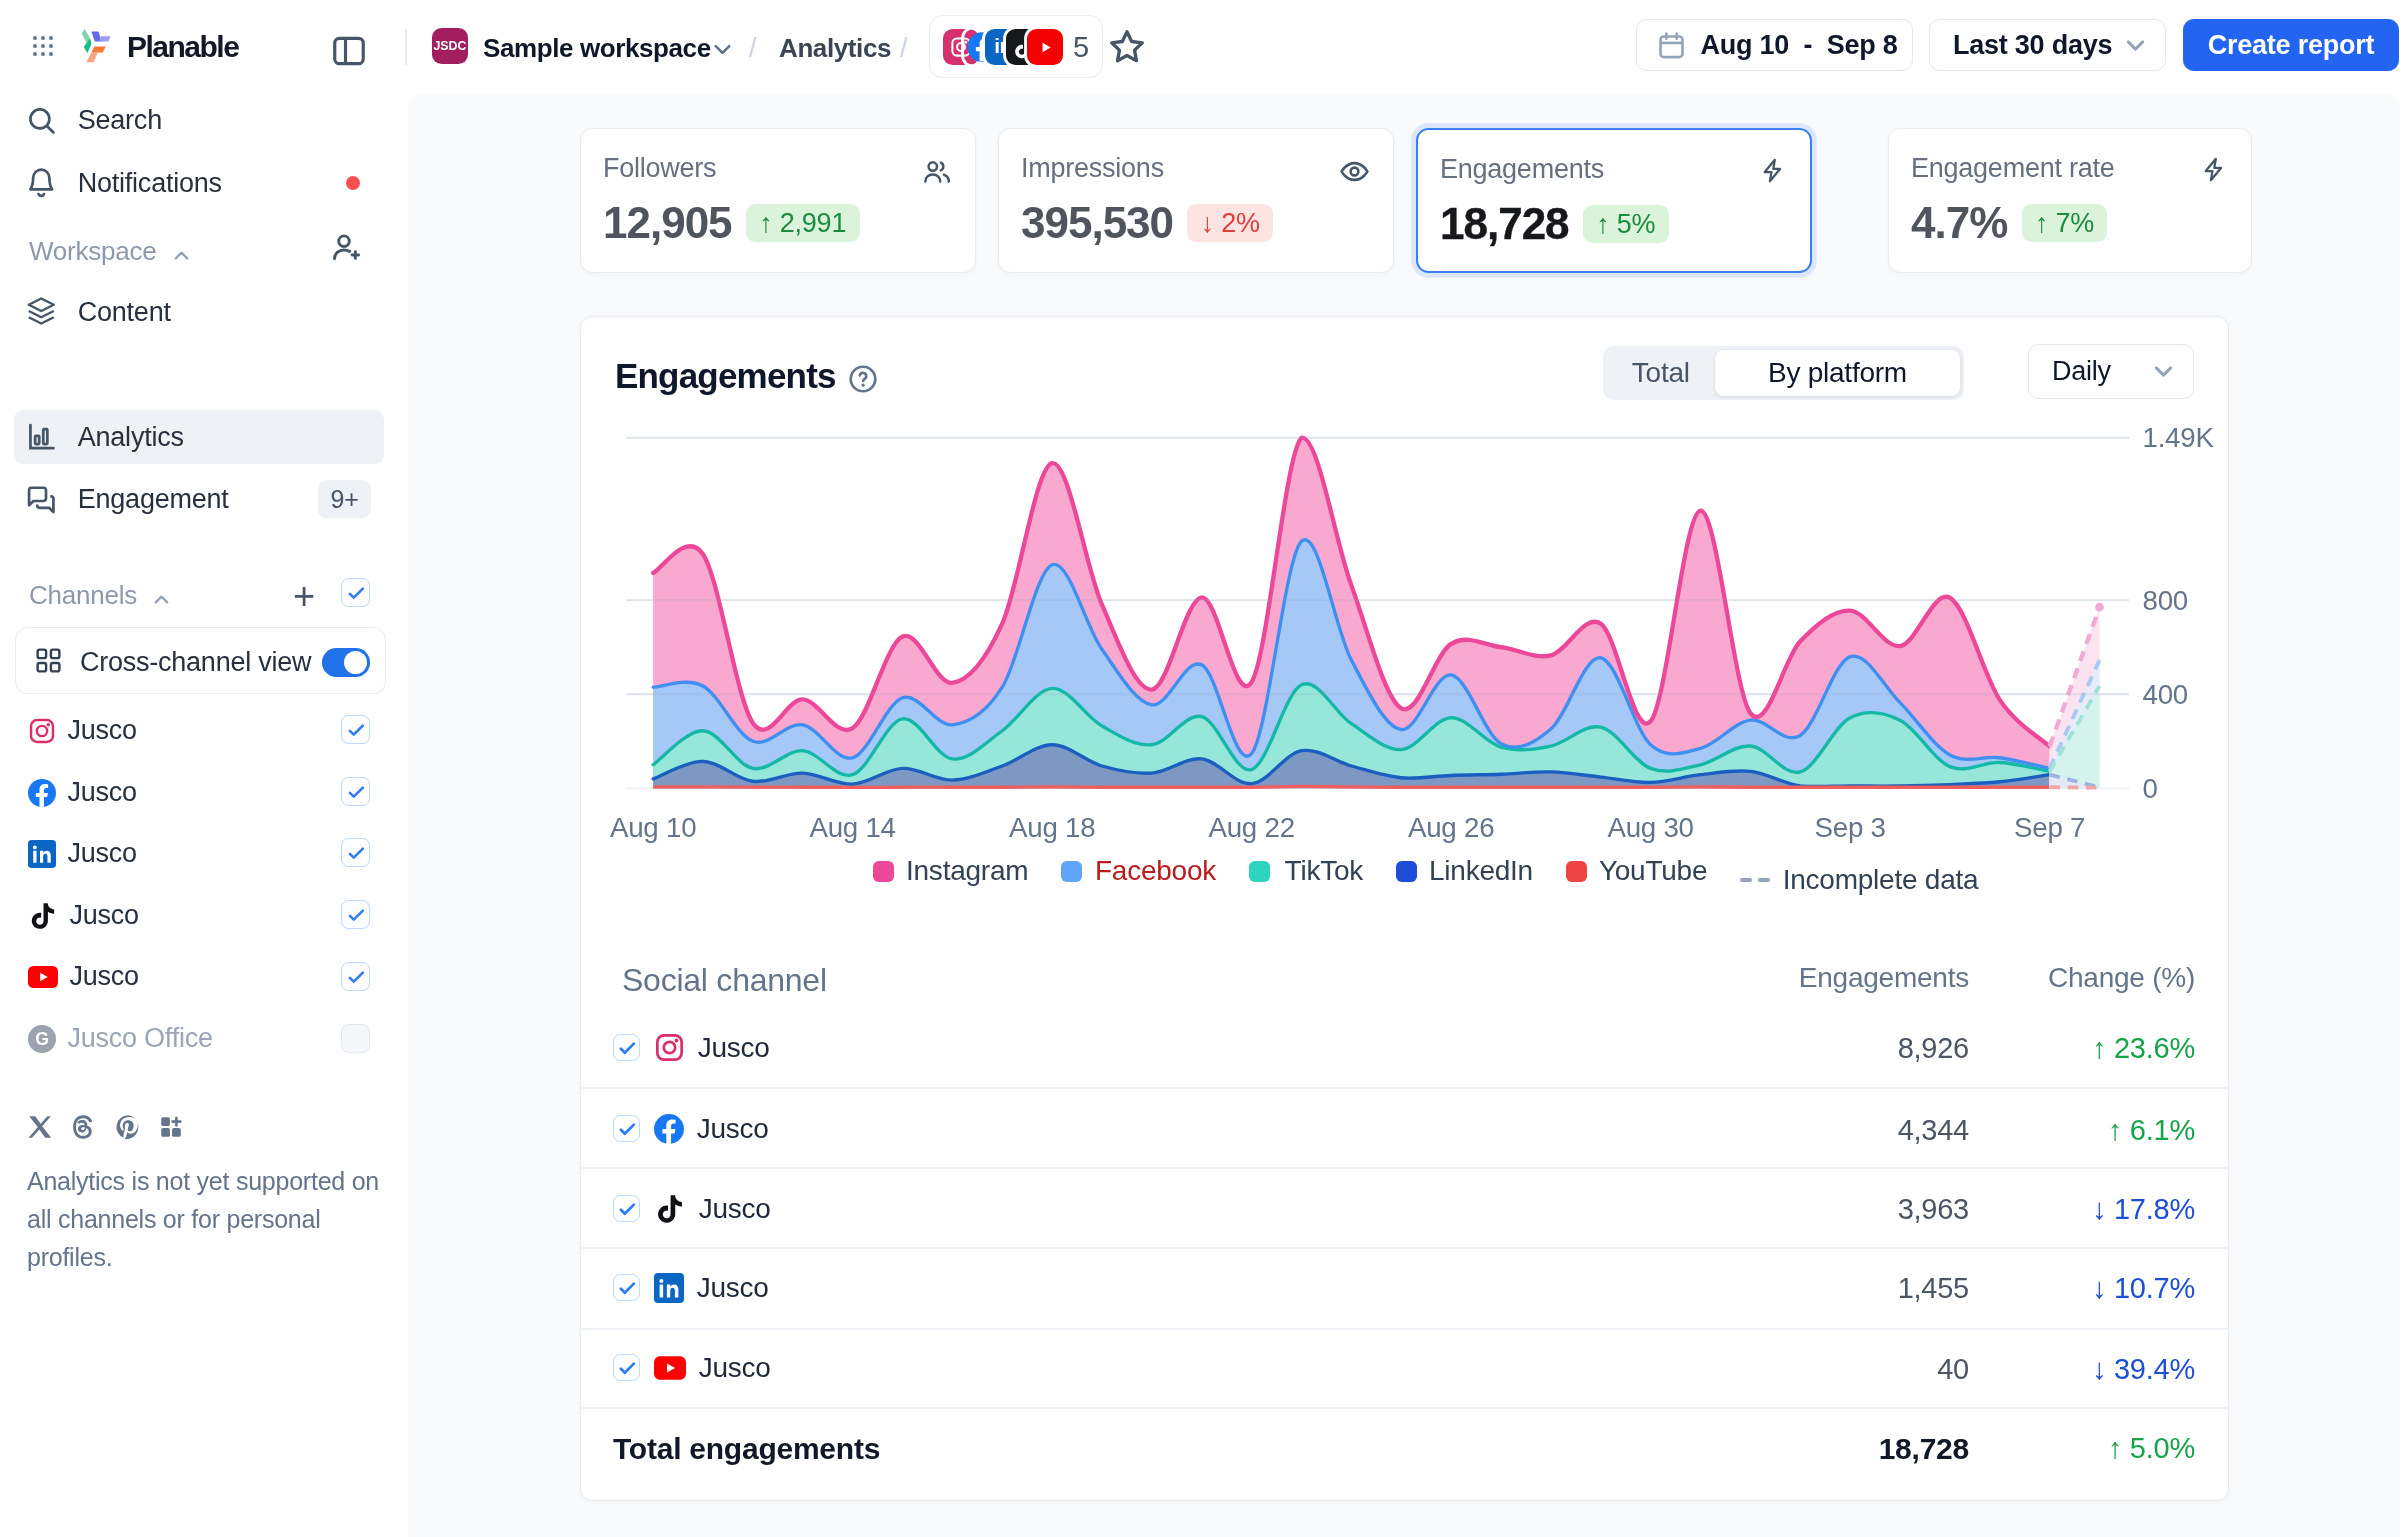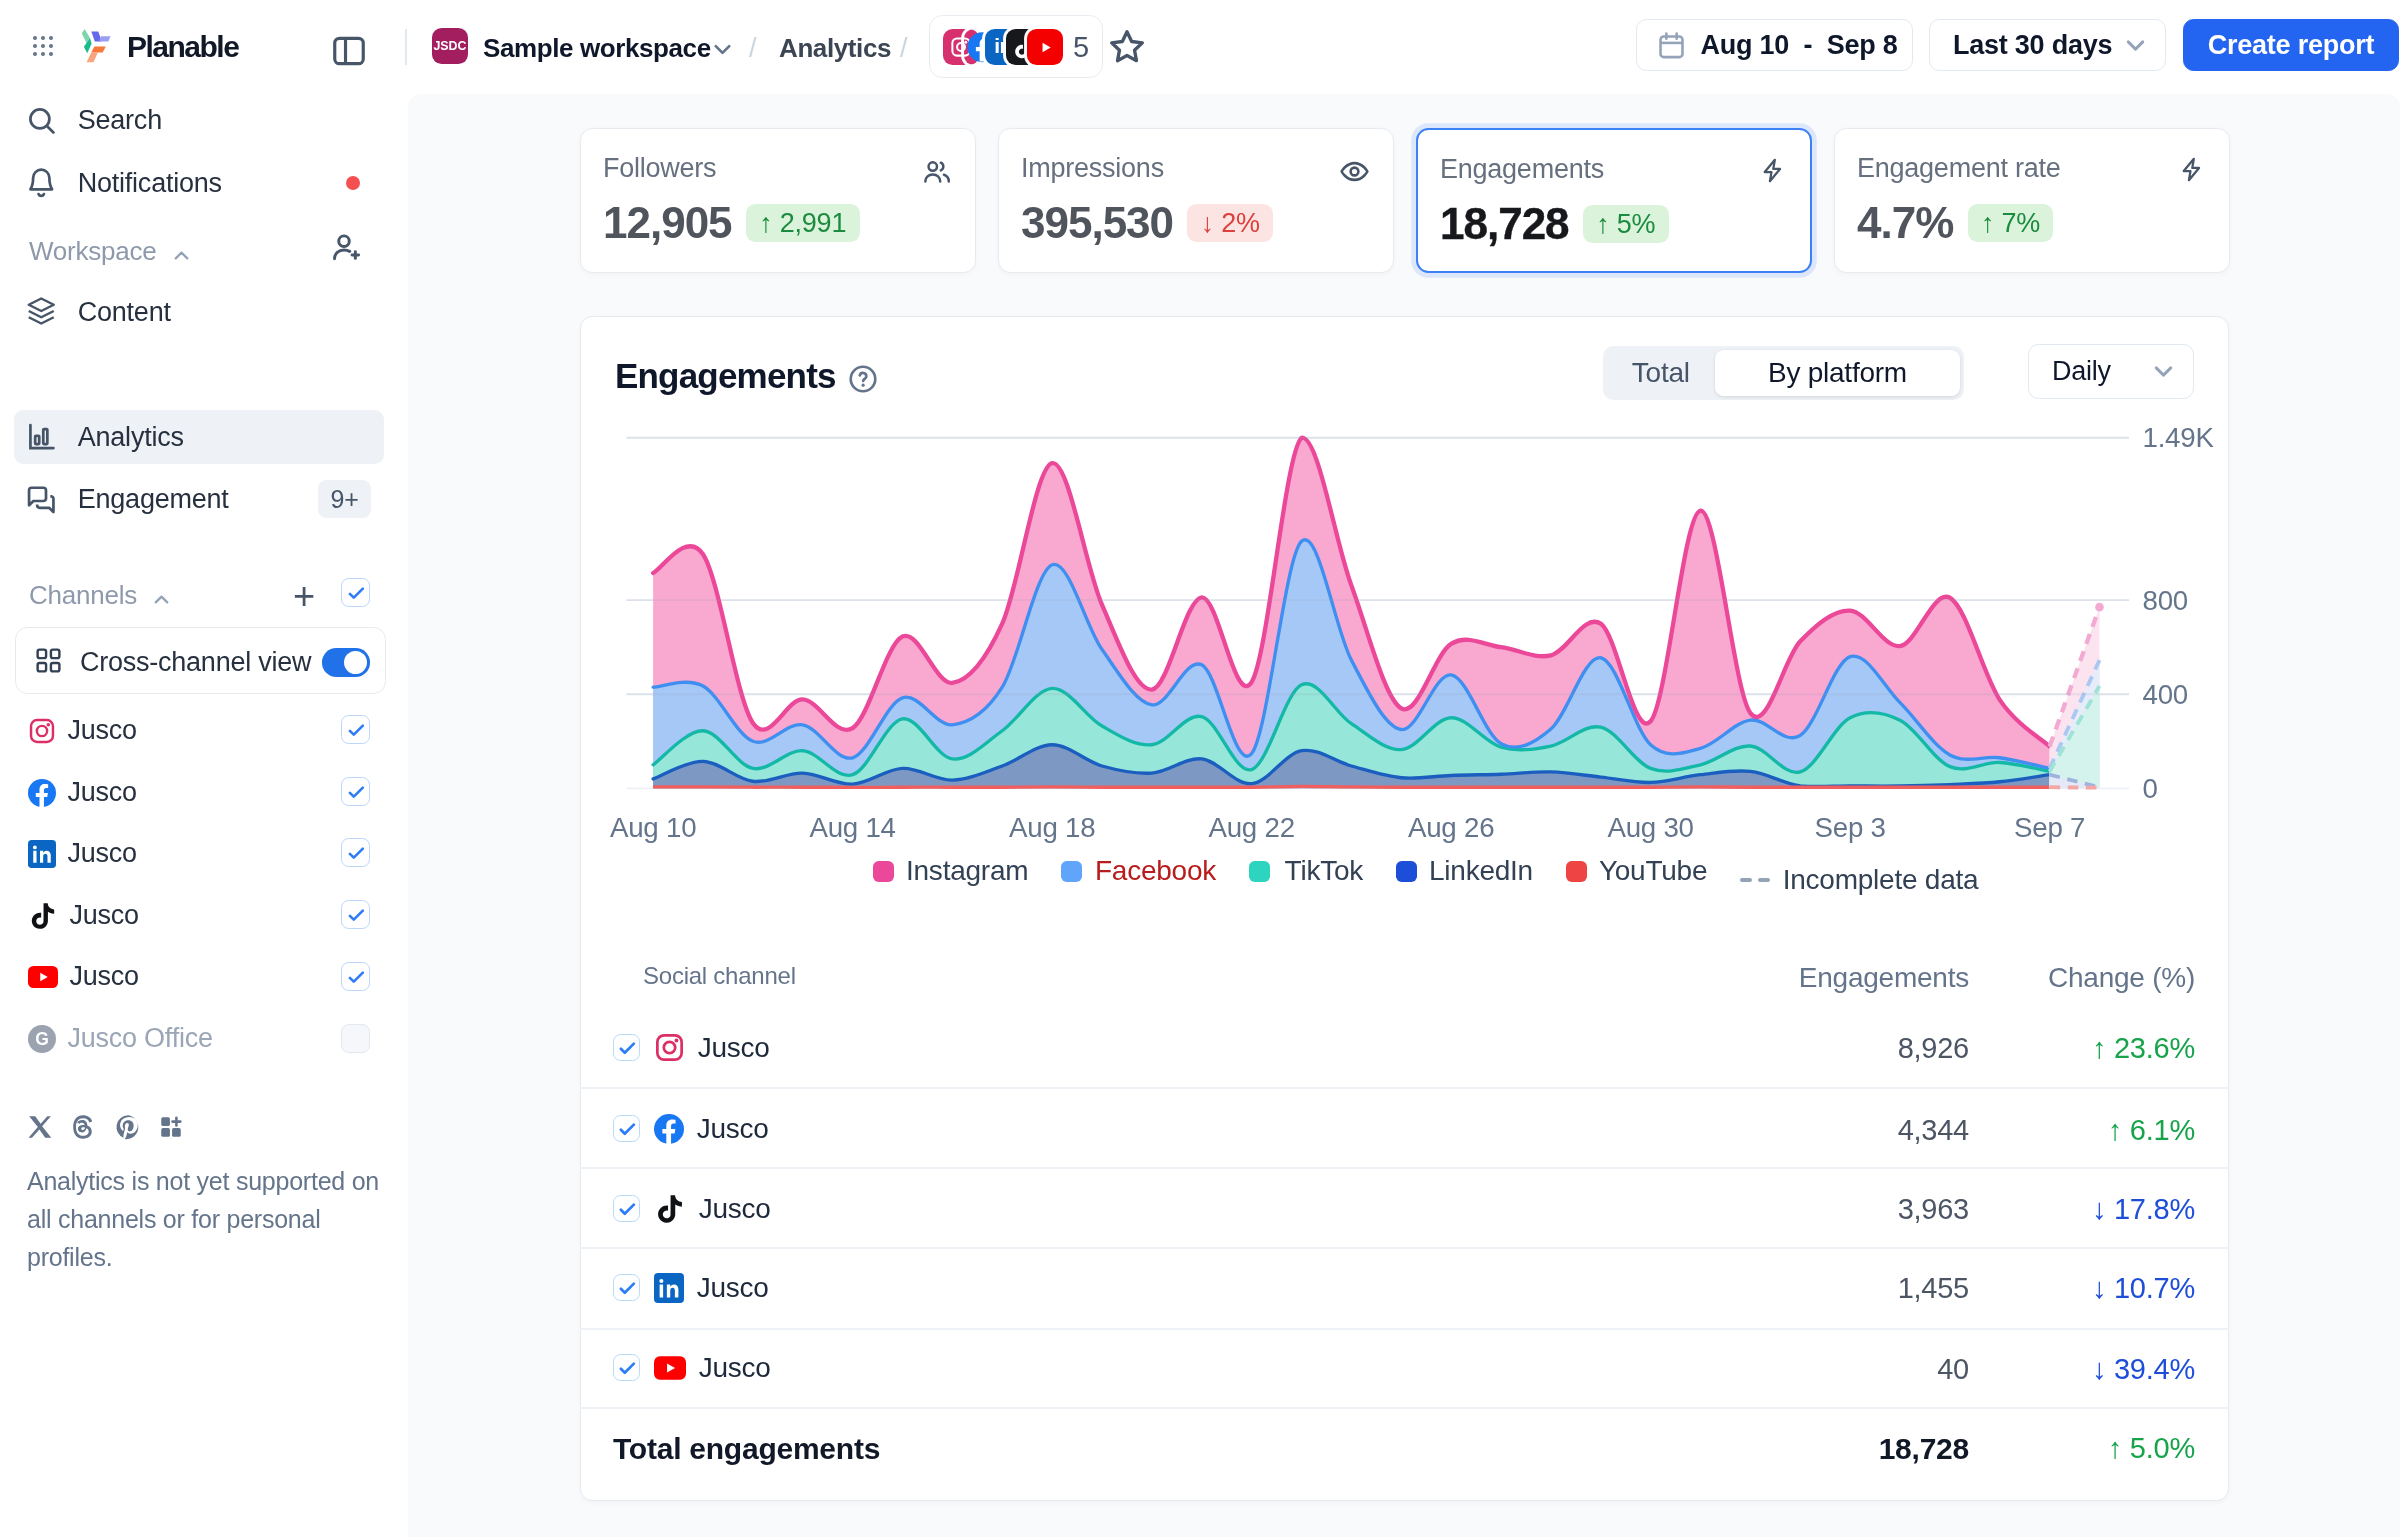--- a/index.html
+++ b/index.html
@@ -339,21 +339,21 @@
 <div class="scard-ic">
       <svg width="27" height="27" viewBox="0 0 24 24" style="">
         <path d="M13.2 2.5 4.2 13.4h6l-1.4 8.1 9-10.9h-6z" fill="none" stroke="#475569" stroke-width="2" stroke-linejoin="round"></path>
       </svg>
     </div>
 <div class="scard-v">
       <span class="num" style="color:#17181c;-webkit-text-stroke:0.4px #17181c;">18,728</span>
       <span class="pill up">↑ 5%</span>
     </div>
 </div>
-<div class="card" style="left:1834px;top:128px;width:396px;height:145px;">
+<div class="card" style="left:1888px;top:128px;width:364px;height:145px;">
 <div class="scard-t">Engagement rate</div>
 <div class="scard-ic">
       <svg width="27" height="27" viewBox="0 0 24 24" style="">
         <path d="M13.2 2.5 4.2 13.4h6l-1.4 8.1 9-10.9h-6z" fill="none" stroke="#475569" stroke-width="2" stroke-linejoin="round"></path>
       </svg>
     </div>
 <div class="scard-v">
       <span class="num" style="color:#50545c;">4.7%</span>
       <span class="pill up">↑ 7%</span>
     </div>
@@ -430,21 +430,21 @@
       <span style="width:21px;height:21px;border-radius:5.7px;background:#1d4ed8;"></span>
       <span style="margin-left:12.4px;font-size:28px;color:#334155;">LinkedIn</span>
     </span><span style="display:inline-flex;align-items:center;margin:0 16.3px;">
       <span style="width:21px;height:21px;border-radius:5.7px;background:#ef4444;"></span>
       <span style="margin-left:12.4px;font-size:28px;color:#334155;">YouTube</span>
     </span><span style="display:inline-flex;align-items:center;margin:0 16.3px;">
       <span style="width:12.4px;height:3.8px;background:#94a3b8;border-radius:1.9px;"></span>
       <span style="width:12.4px;height:3.8px;background:#94a3b8;border-radius:1.9px;margin-left:5.7px;"></span>
       <span style="margin-left:12.4px;font-size:28px;color:#334155;">Incomplete data</span>
     </span></div>
-<div class="abs" style="left:643px;top:962px;font-size:24px;color:#64748b;">Social channel</div>
+<div class="abs" style="left:622px;top:962px;font-size:32px;color:#64748b;">Social channel</div>
 <div class="abs" style="left:1577px;top:962px;width:392px;text-align:right;font-size:28px;color:#64748b;">Engagements</div>
 <div class="abs" style="left:1902px;top:962px;width:293px;text-align:right;font-size:28px;color:#64748b;">Change (%)</div>
 <div class="trow" style="top:1020px;height:55px;">
     <span class="tcheck">
       <svg width="19" height="19" viewBox="0 0 22 22" style="">
         <path d="M4.5 12.5l4.5 4.5 10.5-10.5" fill="none" stroke="#2f7df6" stroke-width="3.2" stroke-linecap="round" stroke-linejoin="round"></path>
       </svg>
     </span>
     <svg width="31" height="31" viewBox="0 0 24 24" style="">
       <rect x="2.6" y="2.6" width="18.8" height="18.8" rx="5.2" fill="none" stroke="#dc2f66" stroke-width="2.1"></rect>

